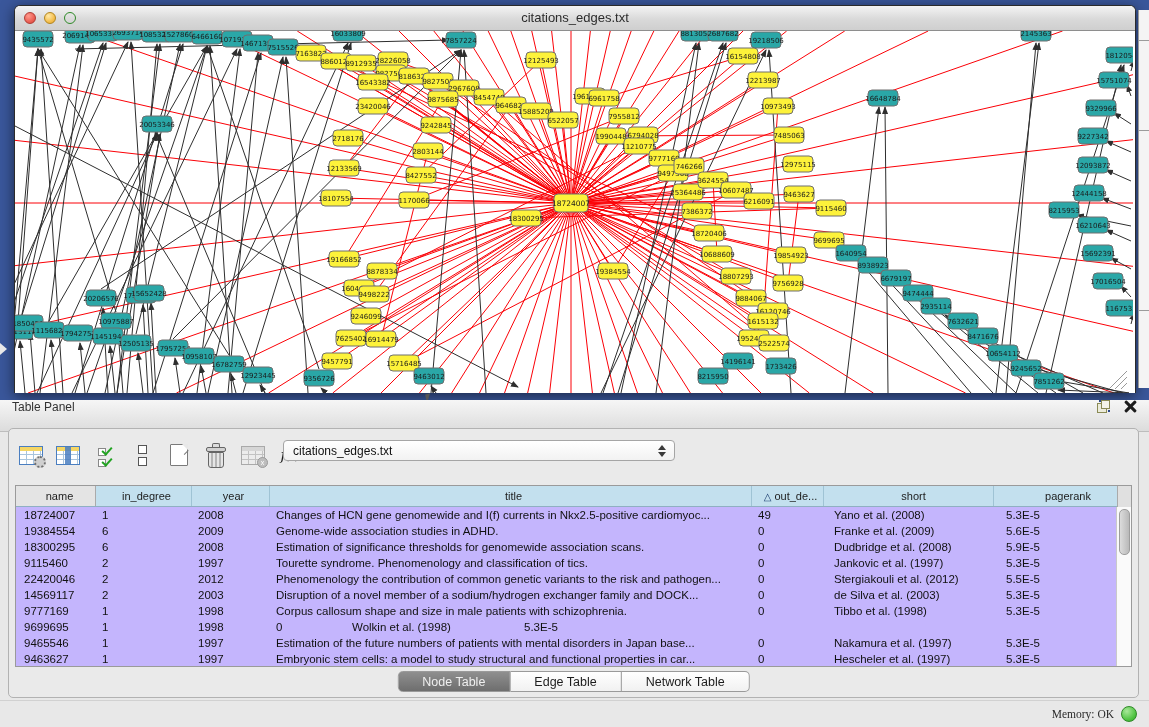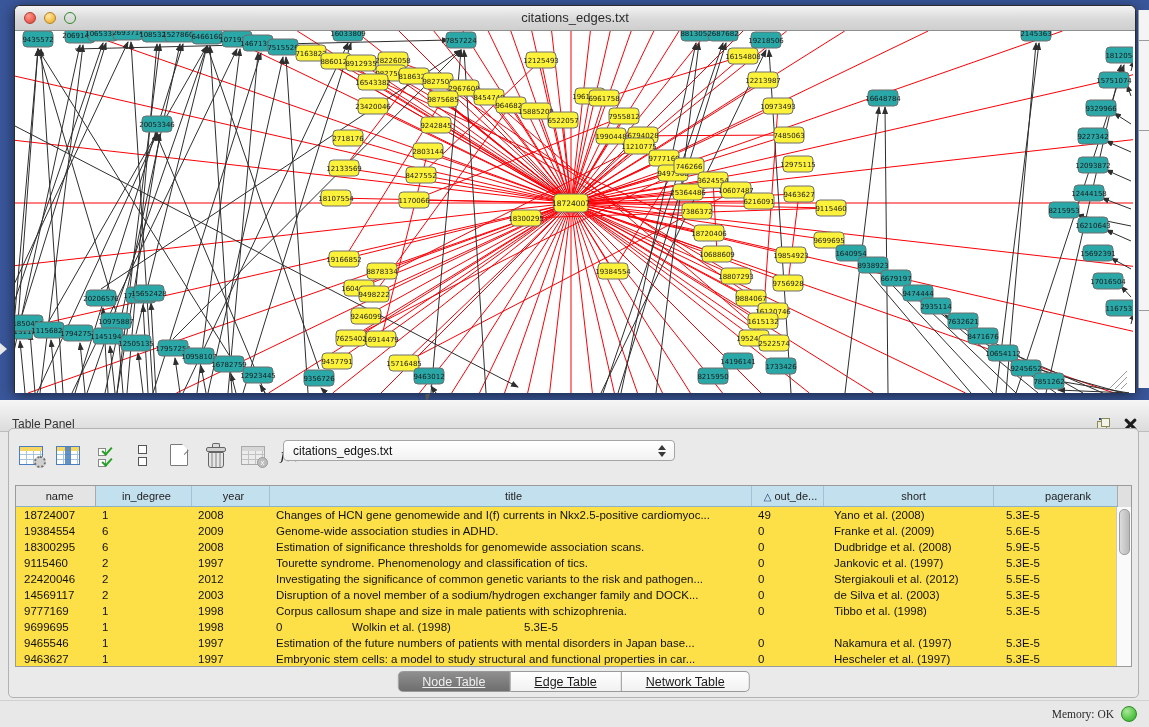--- a/index.html
+++ b/index.html
@@ -22,21 +22,21 @@
   .canvas svg{display:block;}
   
   .sliver{position:absolute;right:0;top:10px;width:10px;height:378px;background:#f4f4f4;
     border-left:1px solid #9a9a9a;}
   .sliver .ln{position:absolute;left:0;right:0;height:1px;background:#9b9b9b;}
   .left-mark{position:absolute;left:0;top:343px;width:0;height:0;
     border-top:6px solid transparent;border-bottom:6px solid transparent;border-left:7px solid #e8e8e8;}
   
   .tpanel{position:absolute;left:0;top:400px;width:1149px;height:327px;background:#e8e8e8;}
   .ptitlebar{height:32px;background:linear-gradient(#f6f6f6,#dcdcdc);
-    border-bottom:1px solid #bdbdbd;display:flex;align-items:flex-end;padding:0 12px;box-sizing:border-box;}
+    border-bottom:1px solid #bdbdbd;display:flex;align-items:flex-start;padding:0 12px;box-sizing:border-box;}
   .ptitle{font-size:12px;color:#333;}
   .pactions{margin-left:auto;display:flex;align-items:center;gap:14px;}
   .float-ic{position:relative;width:13px;height:13px;}
   .float-ic .sq1{position:absolute;left:0;bottom:0;width:8px;height:8px;border:1px solid #8a8a55;background:#ececdc;}
   .float-ic .sq2{position:absolute;right:0;top:0;width:7px;height:7px;border:1px solid #8a8a55;background:#f4f4ea;}
   .float-ic .dot1,.float-ic .dot2{position:absolute;width:2px;height:2px;background:#2c4a8c;}
   .float-ic .dot1{right:0;bottom:1px;} .float-ic .dot2{left:2px;top:0;}
   .close-ic{position:relative;width:13px;height:13px;}
   .close-ic:before,.close-ic:after{content:"";position:absolute;left:-1px;top:5px;width:15px;height:3px;background:#1c1c1c;border-radius:1px;}
   .close-ic:before{transform:rotate(45deg);} .close-ic:after{transform:rotate(-45deg);}
@@ -76,40 +76,40 @@
     background:#bdbdbd;border:1px solid #9a9a9a;color:#fff;font-size:7px;line-height:9px;text-align:center;}
   .fxic{font-family:"DejaVu Serif",serif;font-style:italic;font-size:15px;color:#1b1b1b;}
   .fxic .sm{font-size:10px;}
   .dropdown{position:absolute;left:274px;top:11px;width:392px;height:21px;background:linear-gradient(#fff,#f2f2f2);
     border:1px solid #a5a5a5;border-radius:4px;display:flex;align-items:center;box-sizing:border-box;}
   .dropdown .val{font-size:12px;color:#111;padding-left:9px;flex:1;}
   .dropdown .steppers{display:flex;flex-direction:column;align-items:center;gap:2px;padding-right:8px;}
   .dropdown .up{width:0;height:0;border-left:4px solid transparent;border-right:4px solid transparent;border-bottom:5px solid #3a3a3a;}
   .dropdown .dn{width:0;height:0;border-left:4px solid transparent;border-right:4px solid transparent;border-top:5px solid #3a3a3a;}
   
-  .dtable{position:absolute;left:6px;top:56px;width:1117px;height:182px;background:#fde047;
+  .dtable{position:absolute;left:6px;top:56px;width:1117px;height:182px;background:#c4b5fd;
     border:1px solid #9a9a9a;box-sizing:border-box;overflow:hidden;}
   .thead{display:flex;height:21px;box-sizing:border-box;border-bottom:1px solid #8fb0c2;background:#c3e0ee;}
   .th{font-size:11px;color:#1d1d1d;text-align:center;line-height:20px;box-sizing:border-box;
       border-right:1px solid #9fc3d4;overflow:hidden;white-space:nowrap;padding-left:6px;}
   .th.first{background:#e4e4e4;border-right:1px solid #aaa;}
   .th .sorttri{color:#1a3c6e;font-size:10px;margin-right:3px;}
   .tbody{position:relative;font-size:11.5px;color:#111;}
   .trow{display:flex;height:16px;line-height:16px;}
   .td{box-sizing:border-box;padding-left:6px;overflow:hidden;white-space:nowrap;border-right:1px solid transparent;}
   .c0{width:80px;padding-left:8px;} .c1{width:96px;} .c2{width:78px;} .c3{width:482px;}
   .c4{width:72px;} .c5{width:170px;padding-left:10px;} .c6{flex:1;padding-left:12px;}
   .vscroll{position:absolute;right:0;top:21px;bottom:0;width:14px;background:#fafafa;border-left:1px solid #c9c9c9;}
   .vthumb{margin:2px auto 0 auto;width:9px;height:44px;border:1px solid #9d9d9d;border-radius:5px;
     background:linear-gradient(90deg,#dcdcdc,#b9b9b9);}
   .hcap{position:absolute;right:0;top:0;width:14px;height:21px;background:#e0e0e0;border-left:1px solid #aaa;box-sizing:border-box;}
   
   .tabs{position:absolute;left:50%;bottom:5px;transform:translateX(-50%);display:flex;}
   .tabbtn{height:21px;line-height:21px;padding:0 24px;font-size:12.5px;color:#1d1d1d;
-    background:linear-gradient(#ffffff,#f1f1f1);border:1px solid #9a9a9a;border-left:none;box-sizing:border-box;text-decoration:underline;}
+    background:linear-gradient(#ffffff,#f1f1f1);border:1px solid #9a9a9a;border-left:none;box-sizing:border-box;}
   .tabbtn:first-child{border-left:1px solid #9a9a9a;border-radius:5px 0 0 5px;}
   .tabbtn:last-child{border-radius:0 5px 5px 0;text-align:center;}
   .tabbtn.sel{background:linear-gradient(#8f8f8f,#6e6e6e);color:#efefef;}
   
   .statusbar{position:absolute;left:0;top:300px;width:100%;height:27px;border-top:1px solid #c2c2c2a0;
     display:flex;align-items:center;justify-content:flex-end;box-sizing:border-box;padding-right:12px;gap:7px;}
   .statusbar{left:0;}
   .memlabel{font-size:11.5px;color:#2a2a2a;font-family:Liberation Serif, serif;}
   .memdot{width:14px;height:14px;border-radius:50%;border:1px solid #2f8a28;
     background:radial-gradient(circle at 35% 30%,#a9e89a,#4fc341 65%,#33a02a);}
@@ -749,21 +749,21 @@
             <div class="td c2">1997</div>
             <div class="td c3">Tourette syndrome. Phenomenology and classification of tics.</div>
             <div class="td c4">0</div>
             <div class="td c5">Jankovic et al. (1997)</div>
             <div class="td c6">5.3E-5</div>
           </div>
           <div class="trow">
             <div class="td c0">22420046</div>
             <div class="td c1">2</div>
             <div class="td c2">2012</div>
-            <div class="td c3">Investigating the significance of common genetic variants to the risk and pathogen...</div>
+            <div class="td c3">Phenomenology the contribution of common genetic variants to the risk and pathogen...</div>
             <div class="td c4">0</div>
             <div class="td c5">Stergiakouli et al. (2012)</div>
             <div class="td c6">5.5E-5</div>
           </div>
           <div class="trow">
             <div class="td c0">14569117</div>
             <div class="td c1">2</div>
             <div class="td c2">2003</div>
             <div class="td c3">Disruption of a novel member of a sodium/hydrogen exchanger family and DOCK...</div>
             <div class="td c4">0</div>

